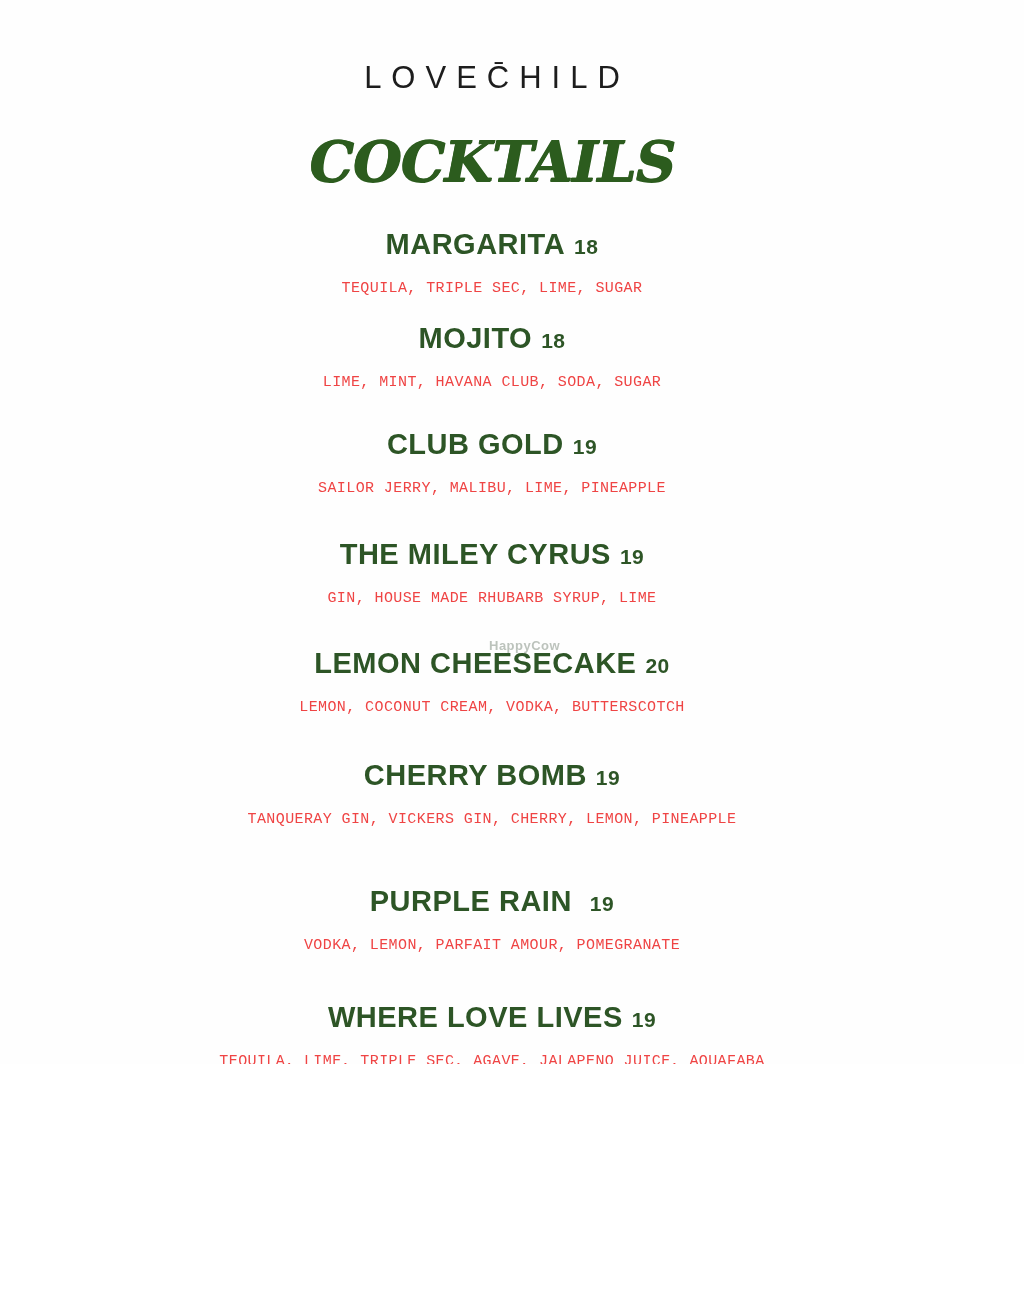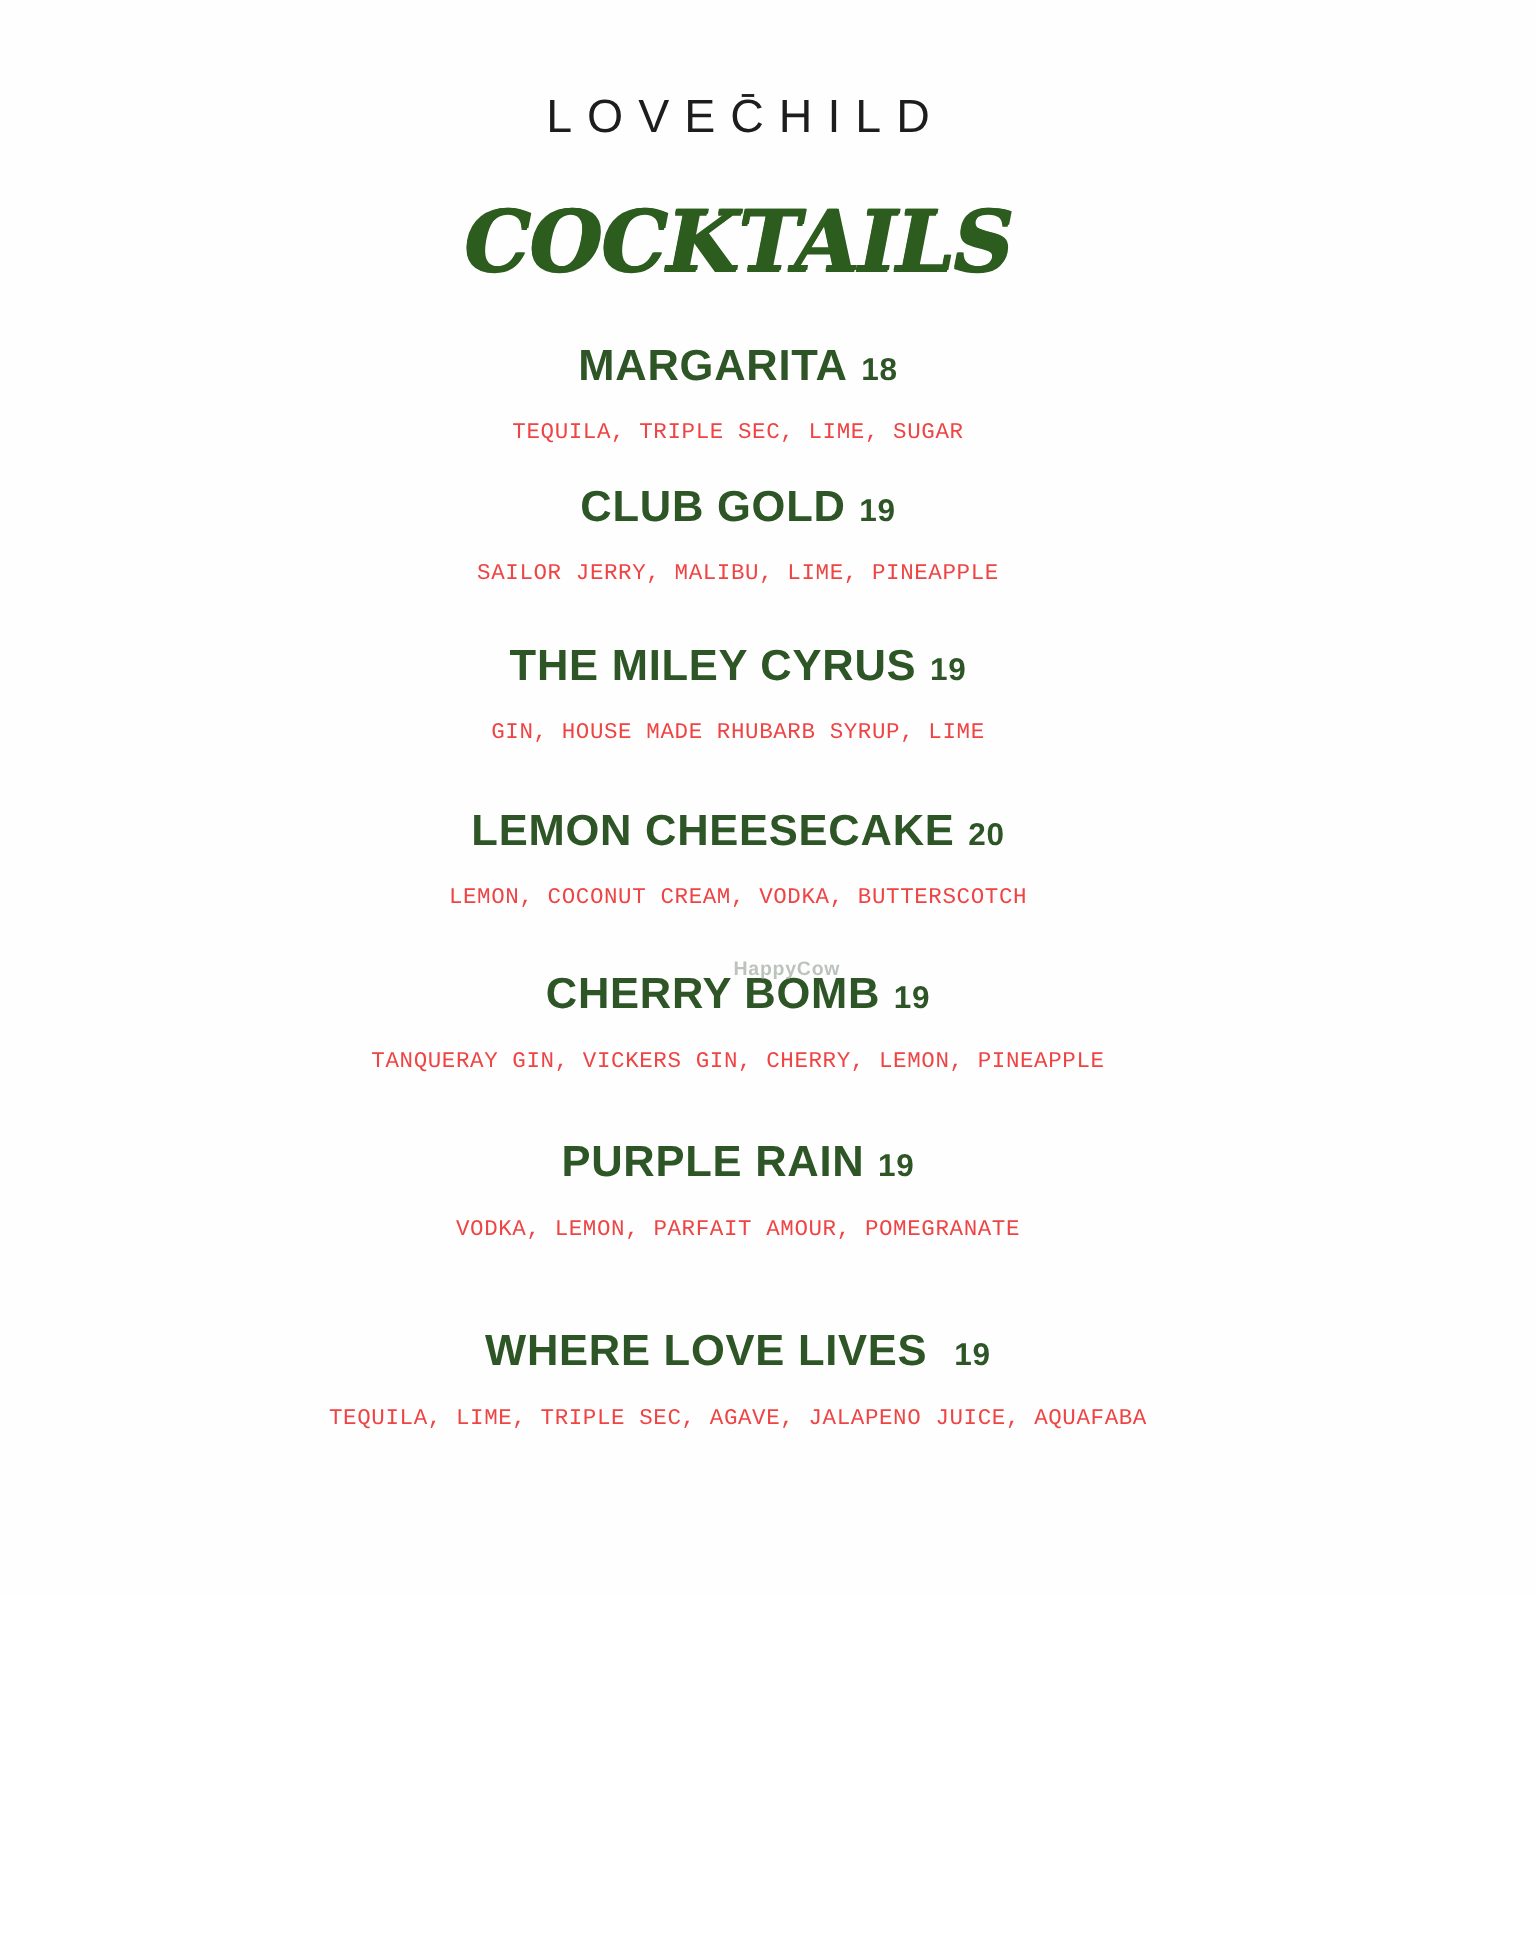--- a/index.html
+++ b/index.html
@@ -102,20 +102,26 @@
 
     <div class="menu-list">
 
       <div class="item">
         <div class="item-title">
           <span>MARGARITA</span><span class="price">18</span>
         </div>
         <div class="ingredients">TEQUILA, TRIPLE SEC, LIME, SUGAR</div>
       </div>
 
+      <div class="item">
+        <div class="item-title">
+          <span>MOJITO</span><span class="price">18</span>
+        </div>
+        <div class="ingredients">LIME, MINT, HAVANA CLUB, SODA, SUGAR</div>
+      </div>
 
 
       <div class="item">
         <div class="item-title">
           <span>CLUB GOLD</span><span class="price">19</span>
         </div>
         <div class="ingredients">SAILOR JERRY, MALIBU, LIME, PINEAPPLE</div>
       </div>
 
       <div class="item">

